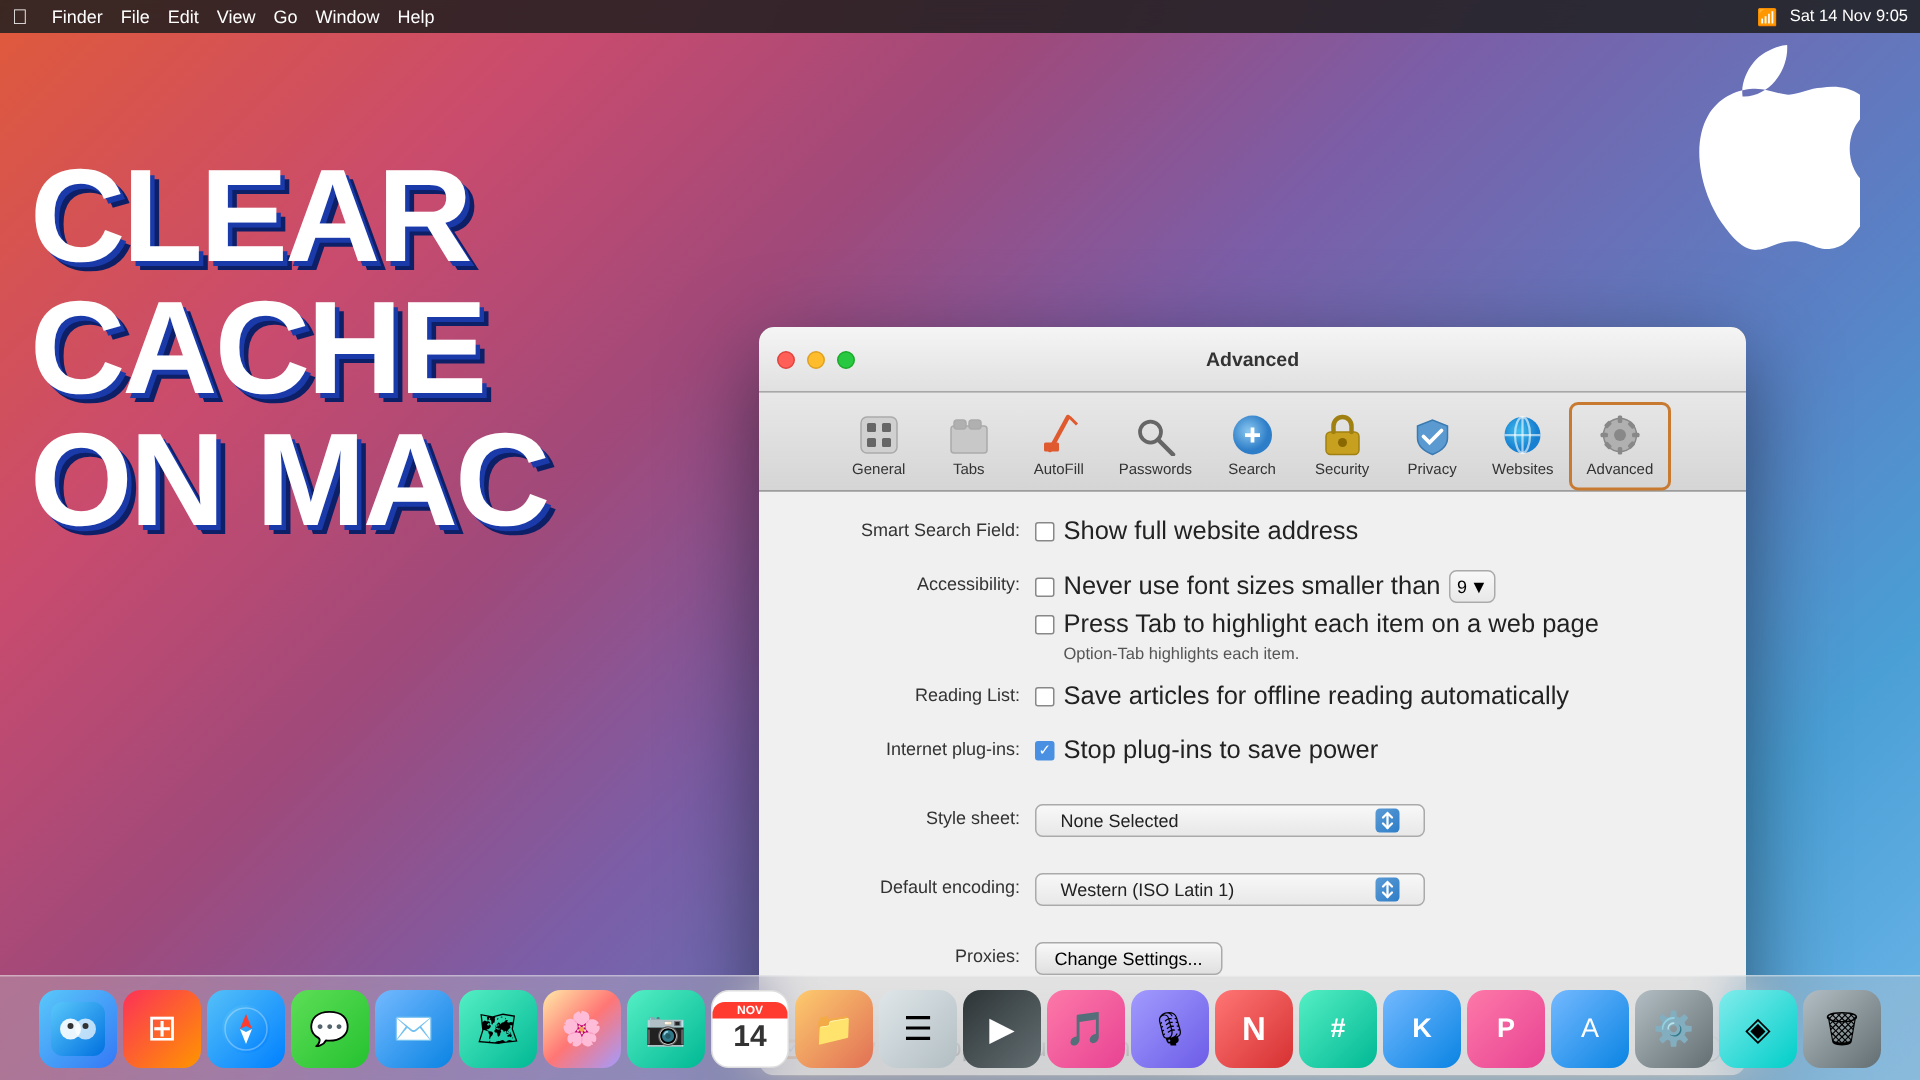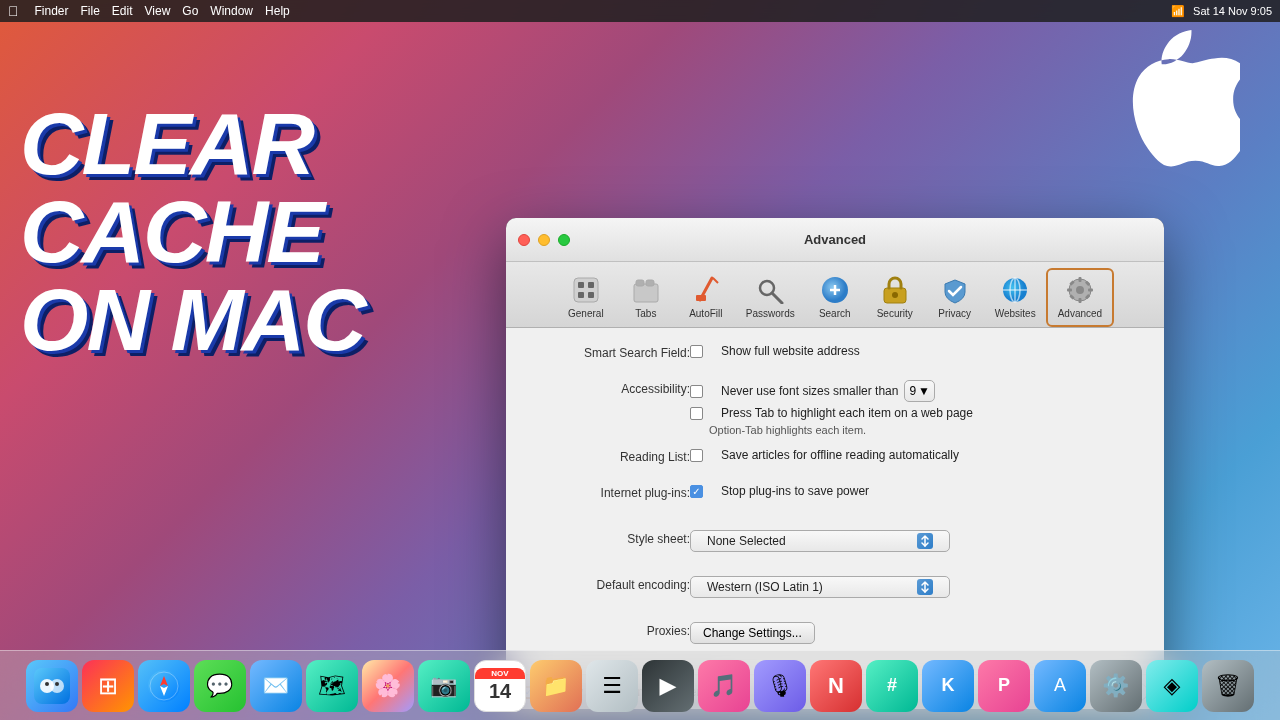--- a/index.html
+++ b/index.html
@@ -54,21 +54,20 @@
     .title-overlay {
       position: absolute;
       left: 20px;
       top: 100px;
       z-index: 10;
       color: white;
       font-weight: 900;
       font-size: 88px;
       line-height: 1.0;
       text-transform: uppercase;
-      font-style: italic;
       text-shadow: 3px 3px 0 #1a3aaa, 6px 6px 0 #0d1f66;
       letter-spacing: -2px;
     }
 
     
     .apple-logo {
       position: absolute;
       right: 40px;
       top: 30px;
       z-index: 10;
@@ -176,20 +175,21 @@
       margin-bottom: 12px;
       min-height: 24px;
     }
     .setting-label {
       text-align: right;
       width: 160px;
       min-width: 160px;
       font-size: 12px;
       color: #333;
       padding-top: 2px;
+      padding-right: 10px;
     }
     .setting-control {
       display: flex;
       align-items: flex-start;
       flex-direction: column;
       gap: 4px;
     }
     .setting-row-inline {
       display: flex;
       align-items: center;
@@ -215,23 +215,22 @@
     }
     .checkbox.checked-orange {
       background: white;
       border-color: #c97a30;
       border-width: 2px;
       color: #4a90e2;
       font-size: 9px;
     }
 
     .setting-text {
-      font-size: 12px;
+      font-size: 17px;
       color: #222;
-      margin-left: 12px;
     }
     .setting-subtext {
       font-size: 11px;
       color: #555;
       margin-left: 19px;
     }
 
     .select-control {
       display: flex;
       align-items: center;

